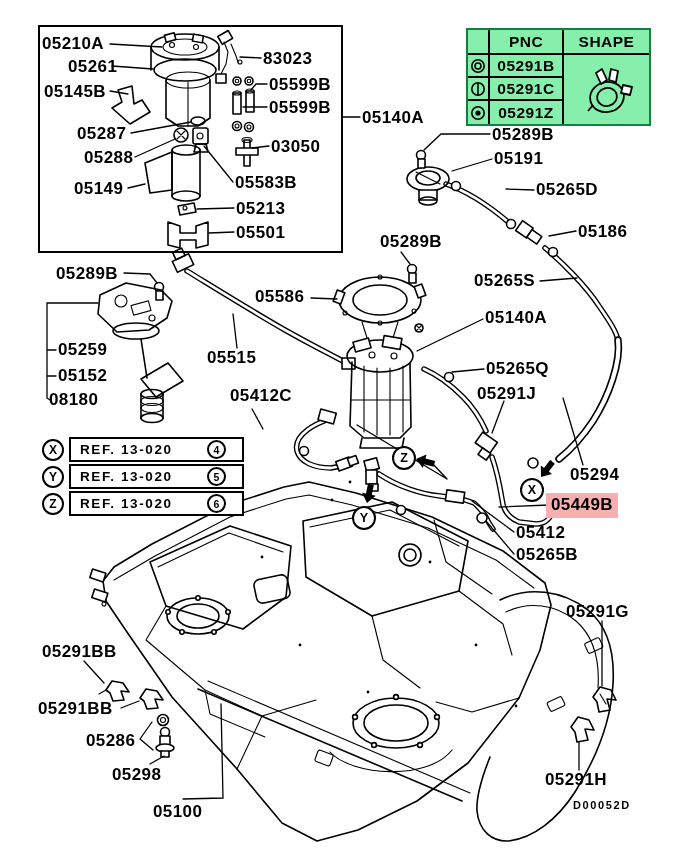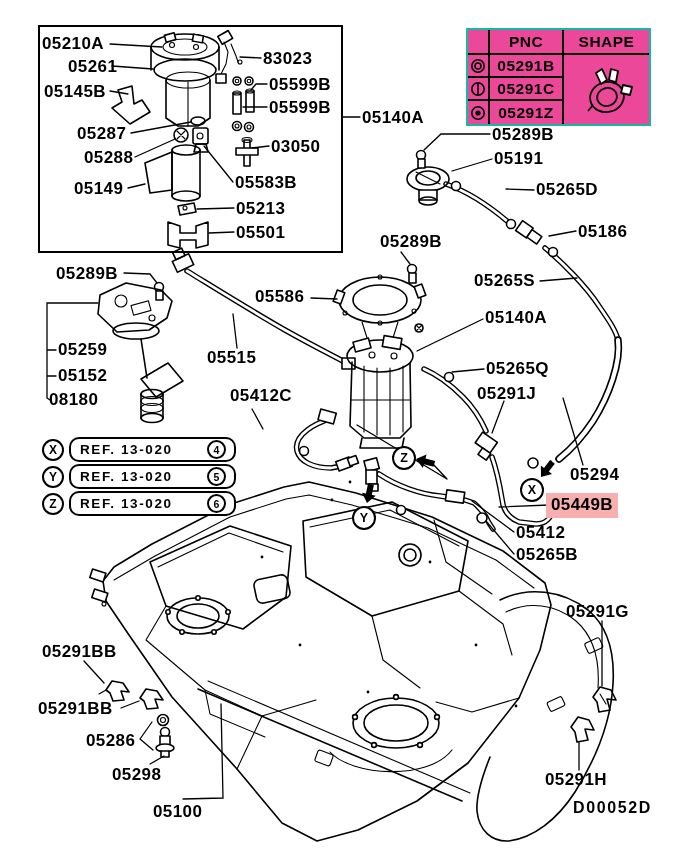--- a/index.html
+++ b/index.html
@@ -18,35 +18,35 @@
   .dot{fill:#000;stroke:none;}
   .plabel{position:absolute;z-index:3;font-weight:bold;font-size:17px;line-height:1.15;
           letter-spacing:.4px;color:#000;white-space:nowrap;}
   .plabel.hl{padding:2px 5px 3px 5px;margin:-2px 0 0 -5px;}
   .vmark{position:absolute;z-index:3;width:20px;height:20px;border:2px solid #000;border-radius:50%;
          background:#fff;display:flex;align-items:center;justify-content:center;
          font-size:12.5px;font-weight:bold;}
   .ref-row{position:absolute;z-index:3;display:flex;align-items:center;gap:5px;}
   .cmark{width:18px;height:18px;border:2px solid #000;border-radius:50%;background:#fff;
          display:flex;align-items:center;justify-content:center;font-size:12px;font-weight:bold;}
-  .ref-box{width:146px;height:21px;border:2px solid #000;border-radius:10px;background:#fff;
+  .ref-box{width:146px;height:21px;border:2px solid #000;border-radius:0;background:#fff;
            display:flex;align-items:center;justify-content:space-between;
-           padding:0 8px 0 9px;font-size:13.5px;font-weight:bold;letter-spacing:1.6px;}
+           padding:0 16px 0 9px;font-size:13.5px;font-weight:bold;letter-spacing:1.6px;}
   .cnum{flex:0 0 auto;width:15px;height:15px;border:2px solid #000;border-radius:50%;
         display:flex;align-items:center;justify-content:center;font-size:10.5px;
         font-weight:bold;letter-spacing:0;}
-  .pnc-table{position:absolute;z-index:3;left:466px;top:28px;border:2px solid #14b8a6;background:#ec4899;
+  .pnc-table{position:absolute;z-index:3;left:466px;top:28px;border:2px solid #15803d;background:#86efac;
              display:grid;grid-template-columns:22px 74px 85px;grid-template-rows:25px 23px 23px 23px;}
   .pnc-table .c{border-right:2px solid #000;border-bottom:2px solid #000;
                 display:flex;align-items:center;justify-content:center;
                 font-weight:bold;font-size:15.5px;letter-spacing:.5px;color:#000;}
   .pnc-table .noR{border-right:none;}
   .pnc-table .noB{border-bottom:none;}
   .pnc-table .shape-cell{grid-column:3;grid-row:2/5;}
-  .code{position:absolute;z-index:3;font-size:16px;font-weight:bold;letter-spacing:1.6px;color:#000;}
+  .code{position:absolute;z-index:3;font-size:11px;font-weight:bold;letter-spacing:1.6px;color:#000;}
 </style>
 </head>
 <body>
 
 <div class="stage">
 
 <svg class="art" width="674" height="868" viewBox="0 0 674 868">
 
   <g>
     <path class="ln" d="M103 581 L114 567 L152 544 L228 505 L284 487 L309 482 L356 493 L432 517 L503 551 L545 583 L551 605 L540 650 L519 698 L468 763 L417 801 L358 830 L317 841 L282 823 L237 769 L172 697 L129 635 L106 601 Z"></path>

